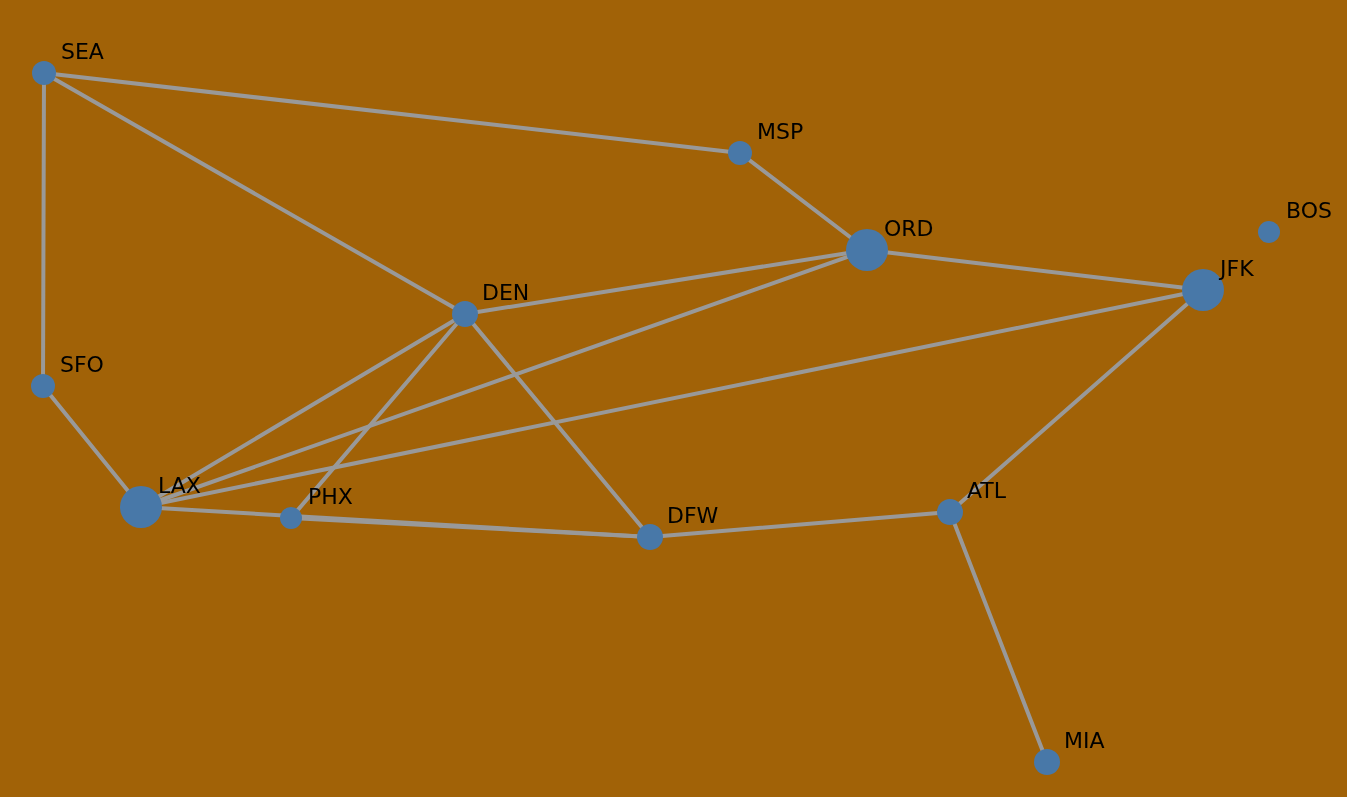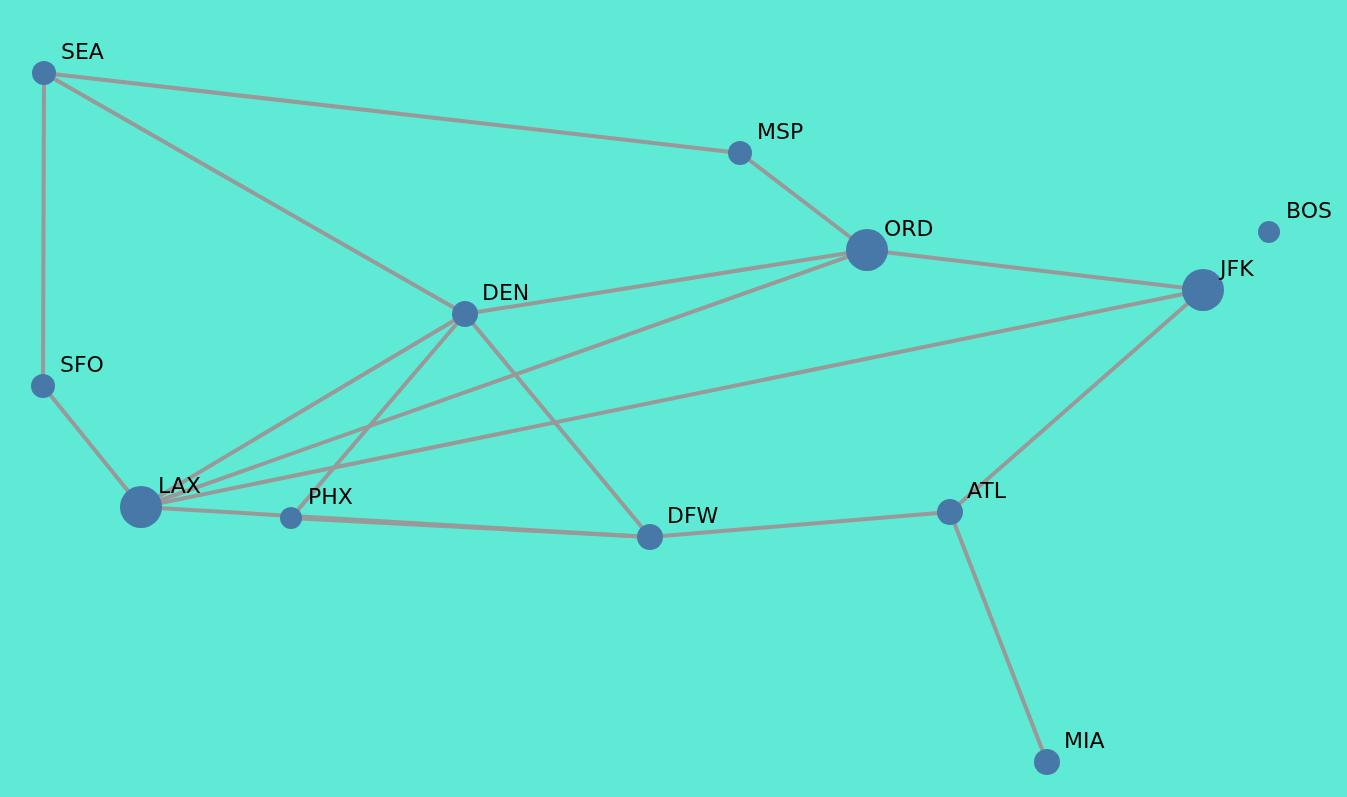--- a/index.html
+++ b/index.html
@@ -7,21 +7,21 @@
     padding: 0;
     background: #ffffff;
   }
   body {
     font-family: "DejaVu Sans", "Liberation Sans", sans-serif;
   }
   #graph-canvas {
     position: relative;
     width: 1347px;
     height: 797px;
-    background: #5eead4;
+    background: #a16207;
     overflow: hidden;
   }
   #graph-svg {
     position: absolute;
     top: 0;
     left: 0;
     width: 1347px;
     height: 797px;
     display: block;
   }

